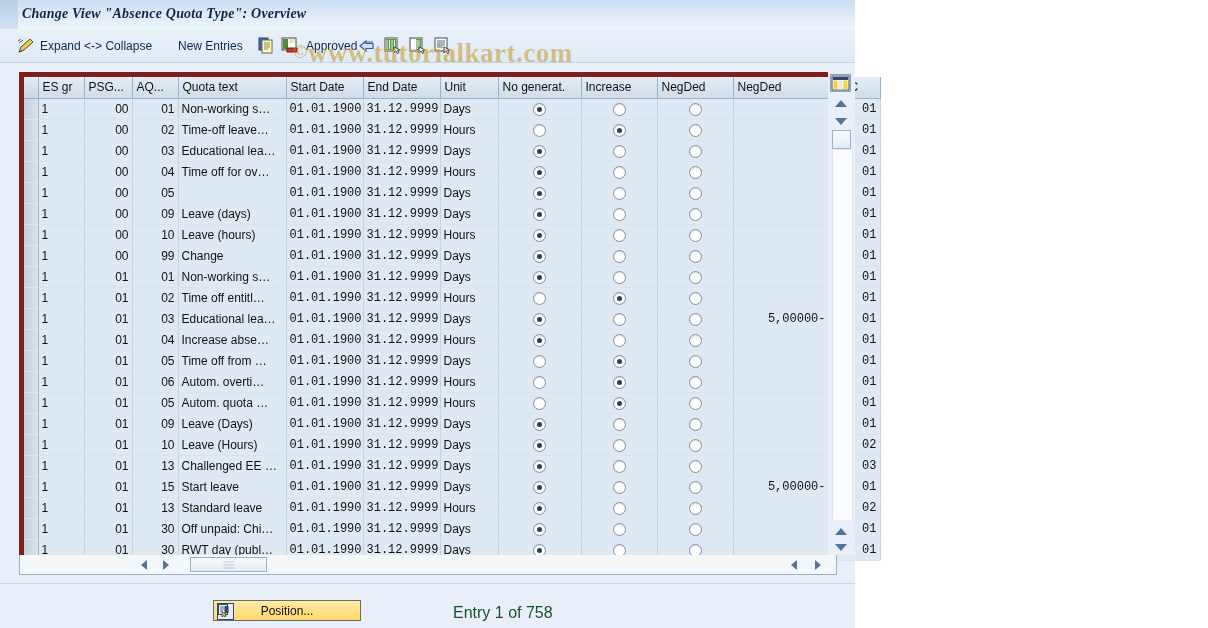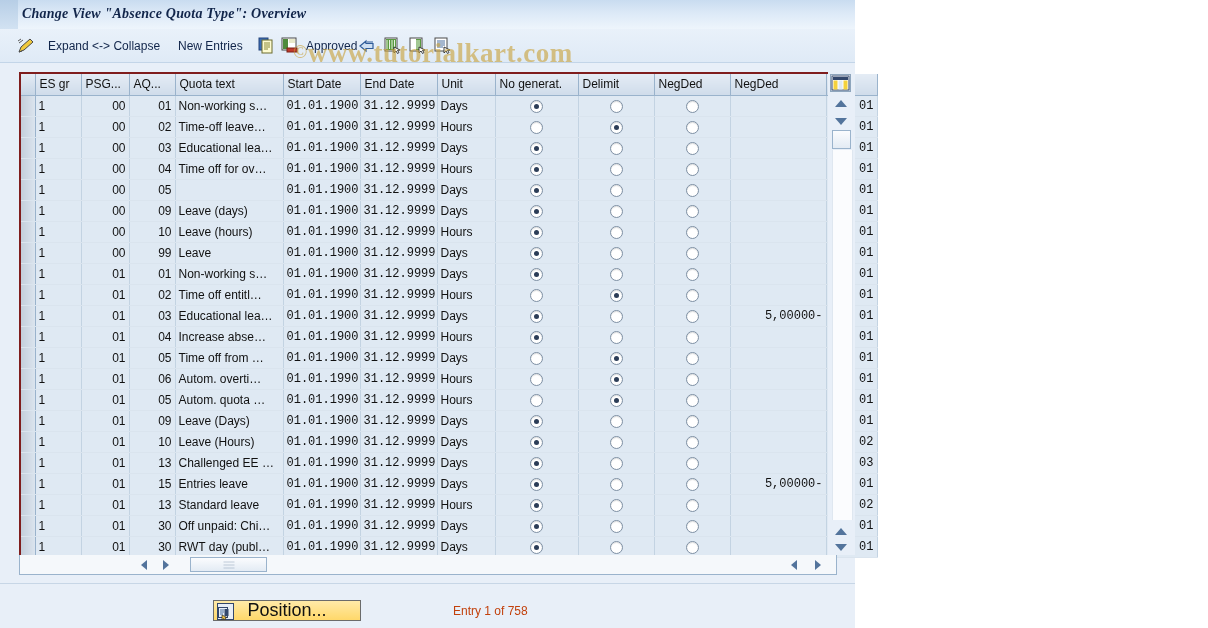--- a/index.html
+++ b/index.html
@@ -41,21 +41,21 @@
   .icn{display:inline-block;position:relative;}
 
   
   .ico-pencil{width:20px;height:18px;}
   
   .ico-box{width:17px;height:17px;}
 
   
   .tblwrap{
     position:absolute;left:19px;top:72px;width:818px;height:483px;
-    background:#ffffff;border:2px solid #7f1d1d;box-sizing:border-box;
+    background:#ffffff;border:5px solid #7f1d1d;box-sizing:border-box;
   }
   table.grid{border-collapse:collapse;table-layout:fixed;width:100%;}
   table.grid th{
     background:linear-gradient(to bottom,#e4ecf5,#cfdcea);
     border-right:1px solid #9ab3cc;border-bottom:1px solid #9ab3cc;
     font-weight:normal;font-size:12px;color:#111;
     height:21px;padding:0 0 0 4px;text-align:left;
     white-space:nowrap;overflow:hidden;box-sizing:border-box;
   }
   table.grid th.selcol{padding:0;background:linear-gradient(to bottom,#e4ecf5,#c7d6e6);}
@@ -128,28 +128,28 @@
   
   .botbar{
     position:absolute;left:0;top:583px;width:855px;height:45px;
     background:#e8eff8;border-top:1px solid #c7d6e6;
   }
   .posbtn{
     position:absolute;left:213px;top:600px;width:148px;height:21px;
     background:linear-gradient(to bottom,#ffeaa8,#ffd86a);
     border:1px solid #6b6b6b;box-sizing:border-box;
     display:flex;align-items:center;justify-content:center;
-    font-size:18px;color:#111;cursor:default;
+    font-size:12px;color:#111;cursor:default;
   }
   .posico{
     position:absolute;left:3px;top:2px;width:15px;height:15px;
     border:1px solid #33476b;background:#e8eef6;
   }
   .entry{
-    position:absolute;left:453px;top:604px;font-size:12px;color:#c2410c;
+    position:absolute;left:453px;top:604px;font-size:16px;color:#14532d;
   }
   
   .wm{
     position:absolute;left:293px;top:38px;
     font-family:"Liberation Serif", serif;
     font-size:27px;font-weight:bold;color:#c9a23c;opacity:.62;
     pointer-events:none;white-space:nowrap;letter-spacing:.5px;
   }
   .wm .c{font-size:19px;vertical-align:4px;}
 </style>
@@ -168,21 +168,21 @@
     <div class="tb-item" style="left:16px;">
       <span class="icn ico-pencil">
         <svg width="20" height="18" viewBox="0 0 20 18">
           <path d="M3 15 L5 10 L14 2 L17 5 L8 13 Z" fill="#f0c93c" stroke="#4a4a4a" stroke-width="1"></path>
           <path d="M14 2 L17 5" stroke="#4a4a4a" stroke-width="1"></path>
           <path d="M3 15 L6 14" stroke="#4a4a4a" stroke-width="1"></path>
           <path d="M2 4 L5 2 M3 6 L7 3" stroke="#5a5a5a" stroke-width="1" fill="none"></path>
         </svg>
       </span>
     </div>
-    <div class="tb-item" style="left:48px;">
+    <div class="tb-item" style="left:40px;">
       <span class="tb-label">Expand &lt;-&gt; Collapse</span>
     </div>
 
     <div class="tb-item" style="left:178px;">
       <span class="tb-label">New Entries</span>
     </div>
 
     <div class="tb-item" style="left:258px;">
       <span class="icn ico-box">
         <svg width="17" height="17" viewBox="0 0 17 17">
@@ -277,21 +277,21 @@
         <tr>
           <th class="selcol"></th>
           <th>ES gr</th>
           <th>PSG...</th>
           <th>AQ...</th>
           <th>Quota text</th>
           <th>Start Date</th>
           <th>End Date</th>
           <th>Unit</th>
           <th>No generat.</th>
-          <th>Delimit</th>
+          <th>Increase</th>
           <th>NegDed</th>
           <th>NegDed</th>
           <th>TCC</th>
         </tr>
       </thead>
       <tbody id="grid-body">
           <tr>
             <td class="sel"></td>
             <td class="">1</td>
             <td class="num">00</td>
@@ -394,21 +394,21 @@
             <td class="rad"><span class="radio"></span></td>
             <td class="rad"><span class="radio"></span></td>
             <td class="white num mono"></td>
             <td class="white num mono">01</td>
           </tr>
           <tr>
             <td class="sel"></td>
             <td class="">1</td>
             <td class="num">00</td>
             <td class="num">99</td>
-            <td class="white">Leave</td>
+            <td class="white">Change</td>
             <td class="mono">01.01.1900</td>
             <td class="mono">31.12.9999</td>
             <td class="white">Days</td>
             <td class="rad"><span class="radio on"></span></td>
             <td class="rad"><span class="radio"></span></td>
             <td class="rad"><span class="radio"></span></td>
             <td class="white num mono"></td>
             <td class="white num mono">01</td>
           </tr>
           <tr>
@@ -559,21 +559,21 @@
             <td class="rad"><span class="radio"></span></td>
             <td class="rad"><span class="radio"></span></td>
             <td class="white num mono"></td>
             <td class="white num mono">03</td>
           </tr>
           <tr>
             <td class="sel"></td>
             <td class="">1</td>
             <td class="num">01</td>
             <td class="num">15</td>
-            <td class="white">Entries leave</td>
+            <td class="white">Start leave</td>
             <td class="mono">01.01.1900</td>
             <td class="mono">31.12.9999</td>
             <td class="white">Days</td>
             <td class="rad"><span class="radio on"></span></td>
             <td class="rad"><span class="radio"></span></td>
             <td class="rad"><span class="radio"></span></td>
             <td class="white num mono">5,00000-</td>
             <td class="white num mono">01</td>
           </tr>
           <tr>

